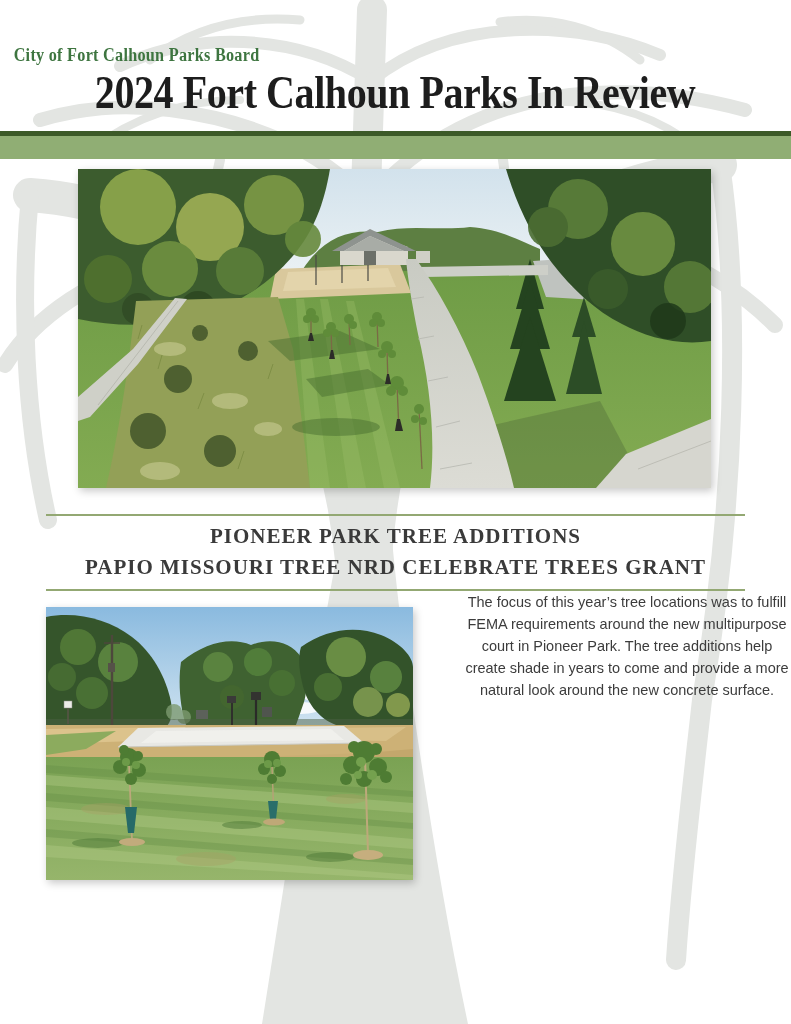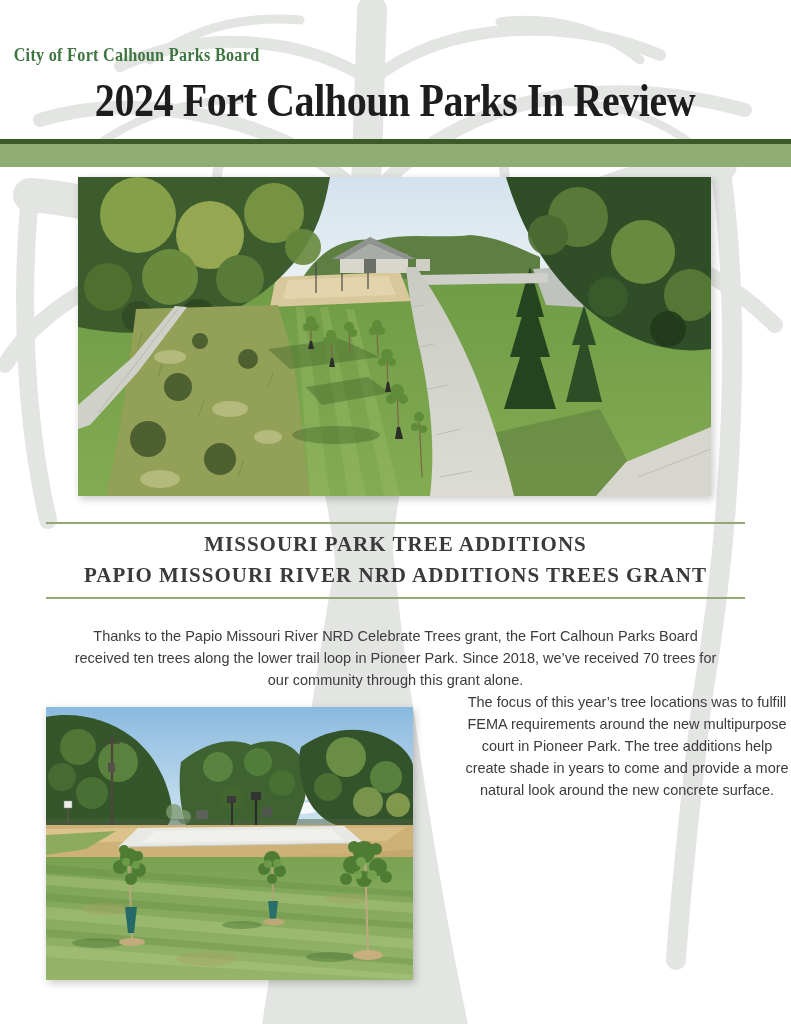--- a/index.html
+++ b/index.html
@@ -12,21 +12,21 @@
   }
   .watermark{position:absolute;top:0;left:0;z-index:0;}
   .content{position:relative;z-index:1;}
 
   .kicker{margin-top:45px;text-align:left;}
   .kicker>span{
     display:inline-block;transform:scaleX(.9);
     font-family:"Liberation Serif",serif;font-weight:700;
     font-size:18px;color:#3e7540;letter-spacing:.3px;
   }
-  .title{margin:8px 0 0;text-align:center;}
+  .title{margin:0 0 0;text-align:center;}
   .title>span{
     display:inline-block;transform:scaleX(.87);
     font-family:"Liberation Serif",serif;font-weight:700;
     font-size:46px;color:#1d1d1d;letter-spacing:-.5px;white-space:nowrap;
   }
   .bar{margin-top:12px;}
   .bar-dark{height:5px;background:#3c5a28;}
   .bar-light{height:23px;background:#90ae74;}
 
   .photo{background:#fff;box-shadow:2px 3px 8px rgba(0,0,0,.22);}
@@ -253,25 +253,24 @@
       <g fill="#2c2c28">
         <polygon points="230,172 236,172 234,164 232,164"></polygon>
         <polygon points="251,190 257,190 255,181 253,181"></polygon>
         <polygon points="307,215 313,215 311,205 309,205"></polygon>
         <polygon points="317,262 325,262 322,250 319,250"></polygon>
       </g>
     </svg>
   </figure>
 
   <hr class="rule rule-top">
-  <h2 class="sec-heading">MISSOURI PARK TREE ADDITIONS</h2>
-  <h2 class="sec-heading second">PAPIO MISSOURI RIVER NRD ADDITIONS TREES GRANT</h2>
+  <h2 class="sec-heading">PIONEER PARK TREE ADDITIONS</h2>
+  <h2 class="sec-heading second">PAPIO MISSOURI TREE NRD CELEBRATE TREES GRANT</h2>
   <hr class="rule rule-bottom">
 
-  <p class="intro">Thanks to the Papio Missouri River NRD Celebrate Trees grant, the Fort Calhoun Parks Board received ten trees along the lower trail loop in Pioneer Park.  Since  2018, we’ve received 70 trees for our community through this grant alone.</p>
 
   <div class="two-col">
 
     <figure class="photo photo-court" aria-label="Three newly planted trees in front of the new multipurpose concrete court in Pioneer Park">
       <svg width="367" height="273" viewBox="0 0 367 273" preserveAspectRatio="none">
         <defs>
           <linearGradient id="sky2" x1="0" y1="0" x2="0" y2="1">
             <stop offset="0" stop-color="#8abadf"></stop>
               <stop offset="1" stop-color="#d6e7f2"></stop>
           </linearGradient>

